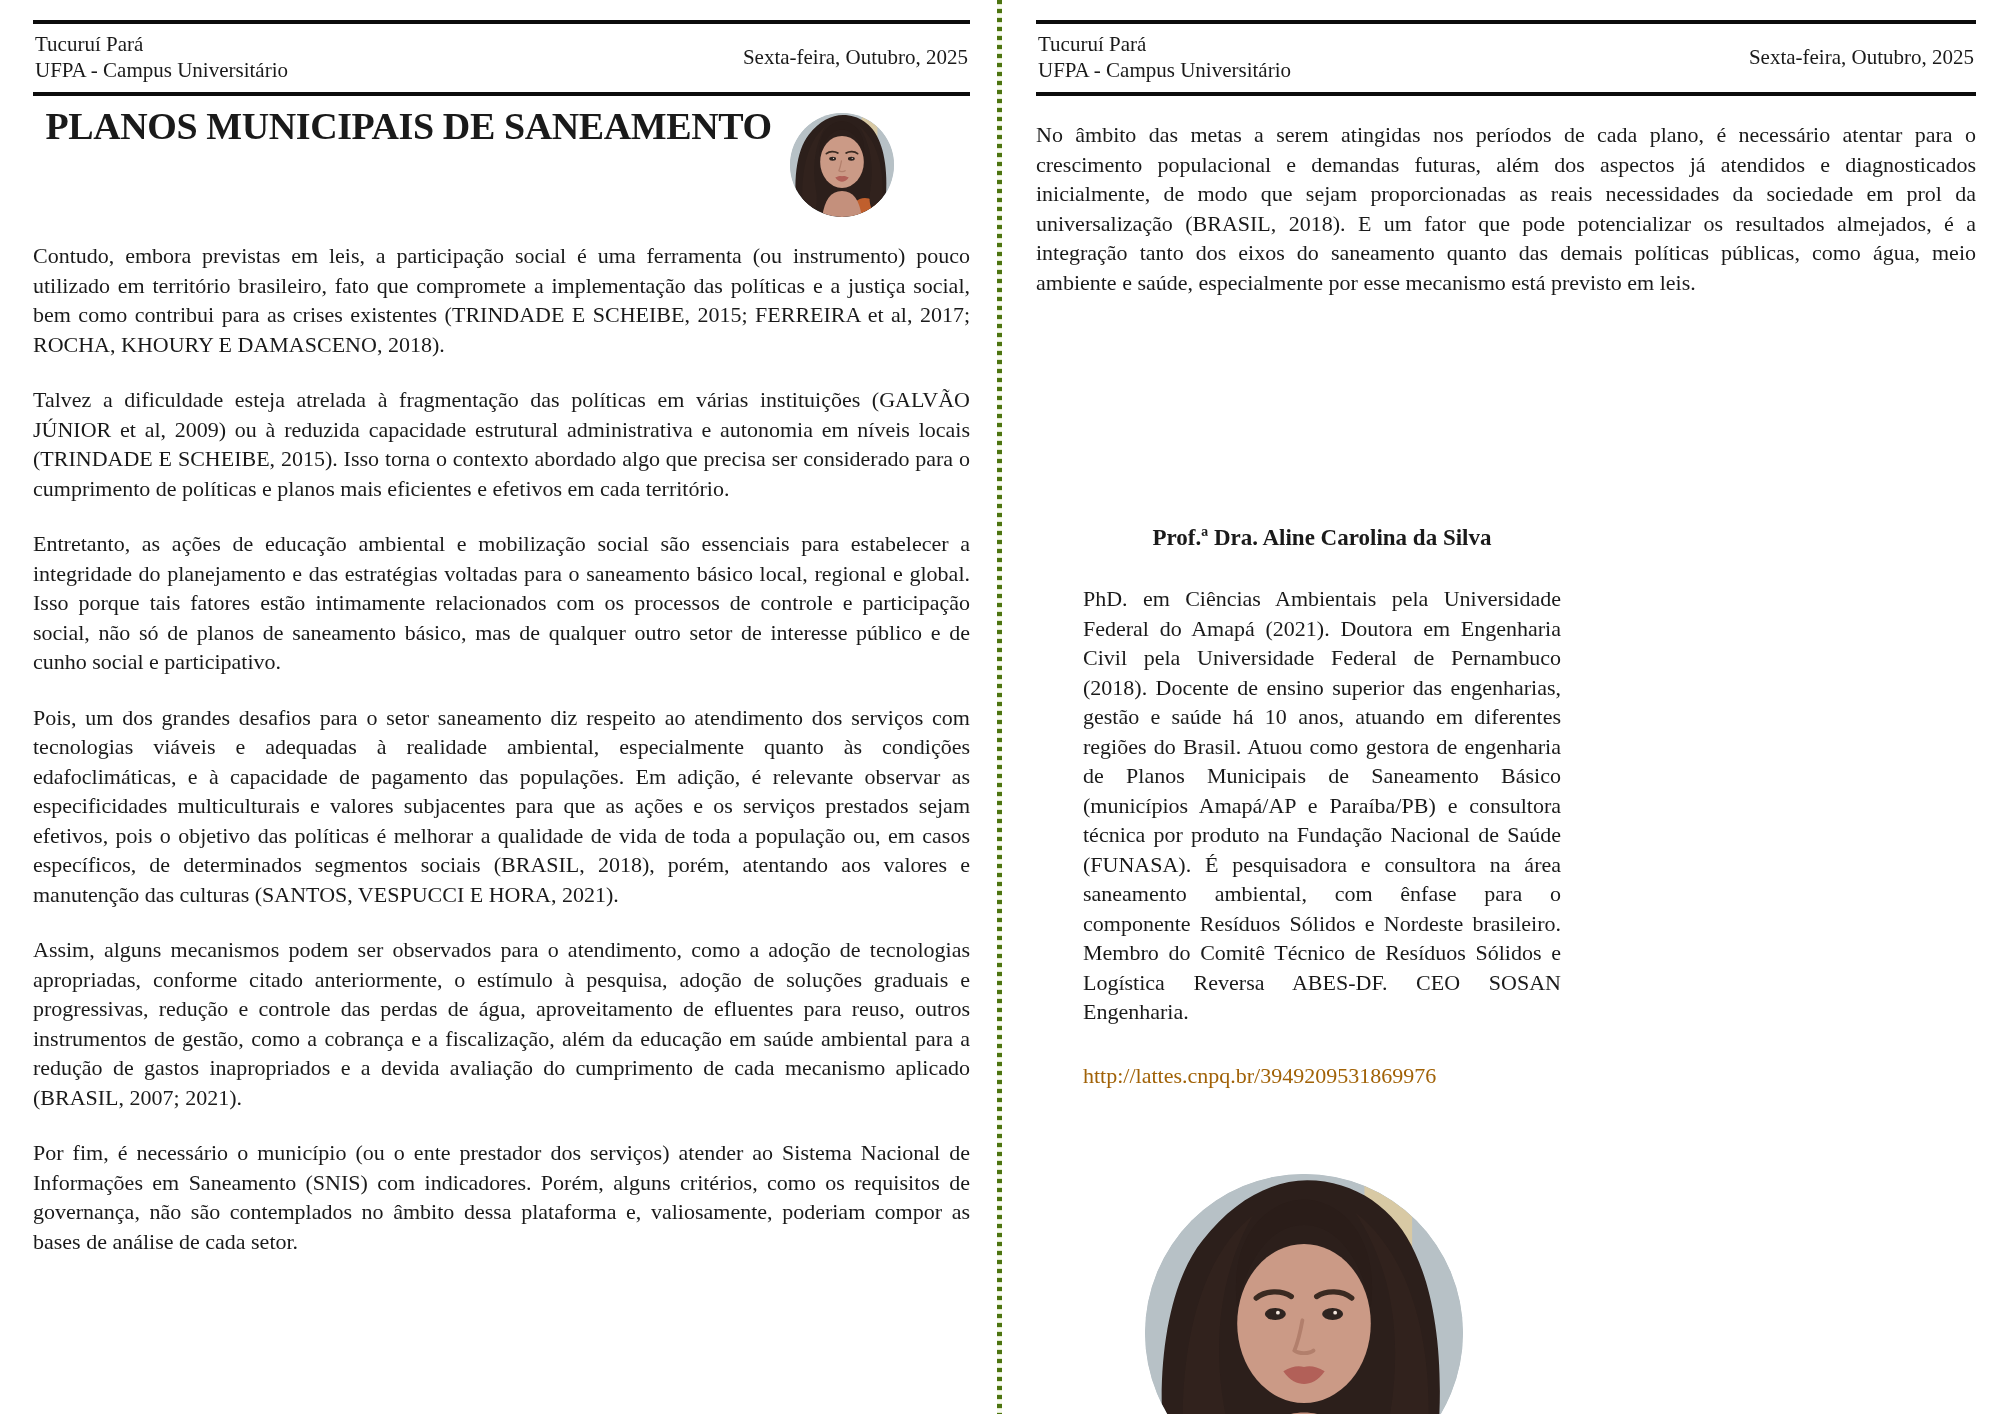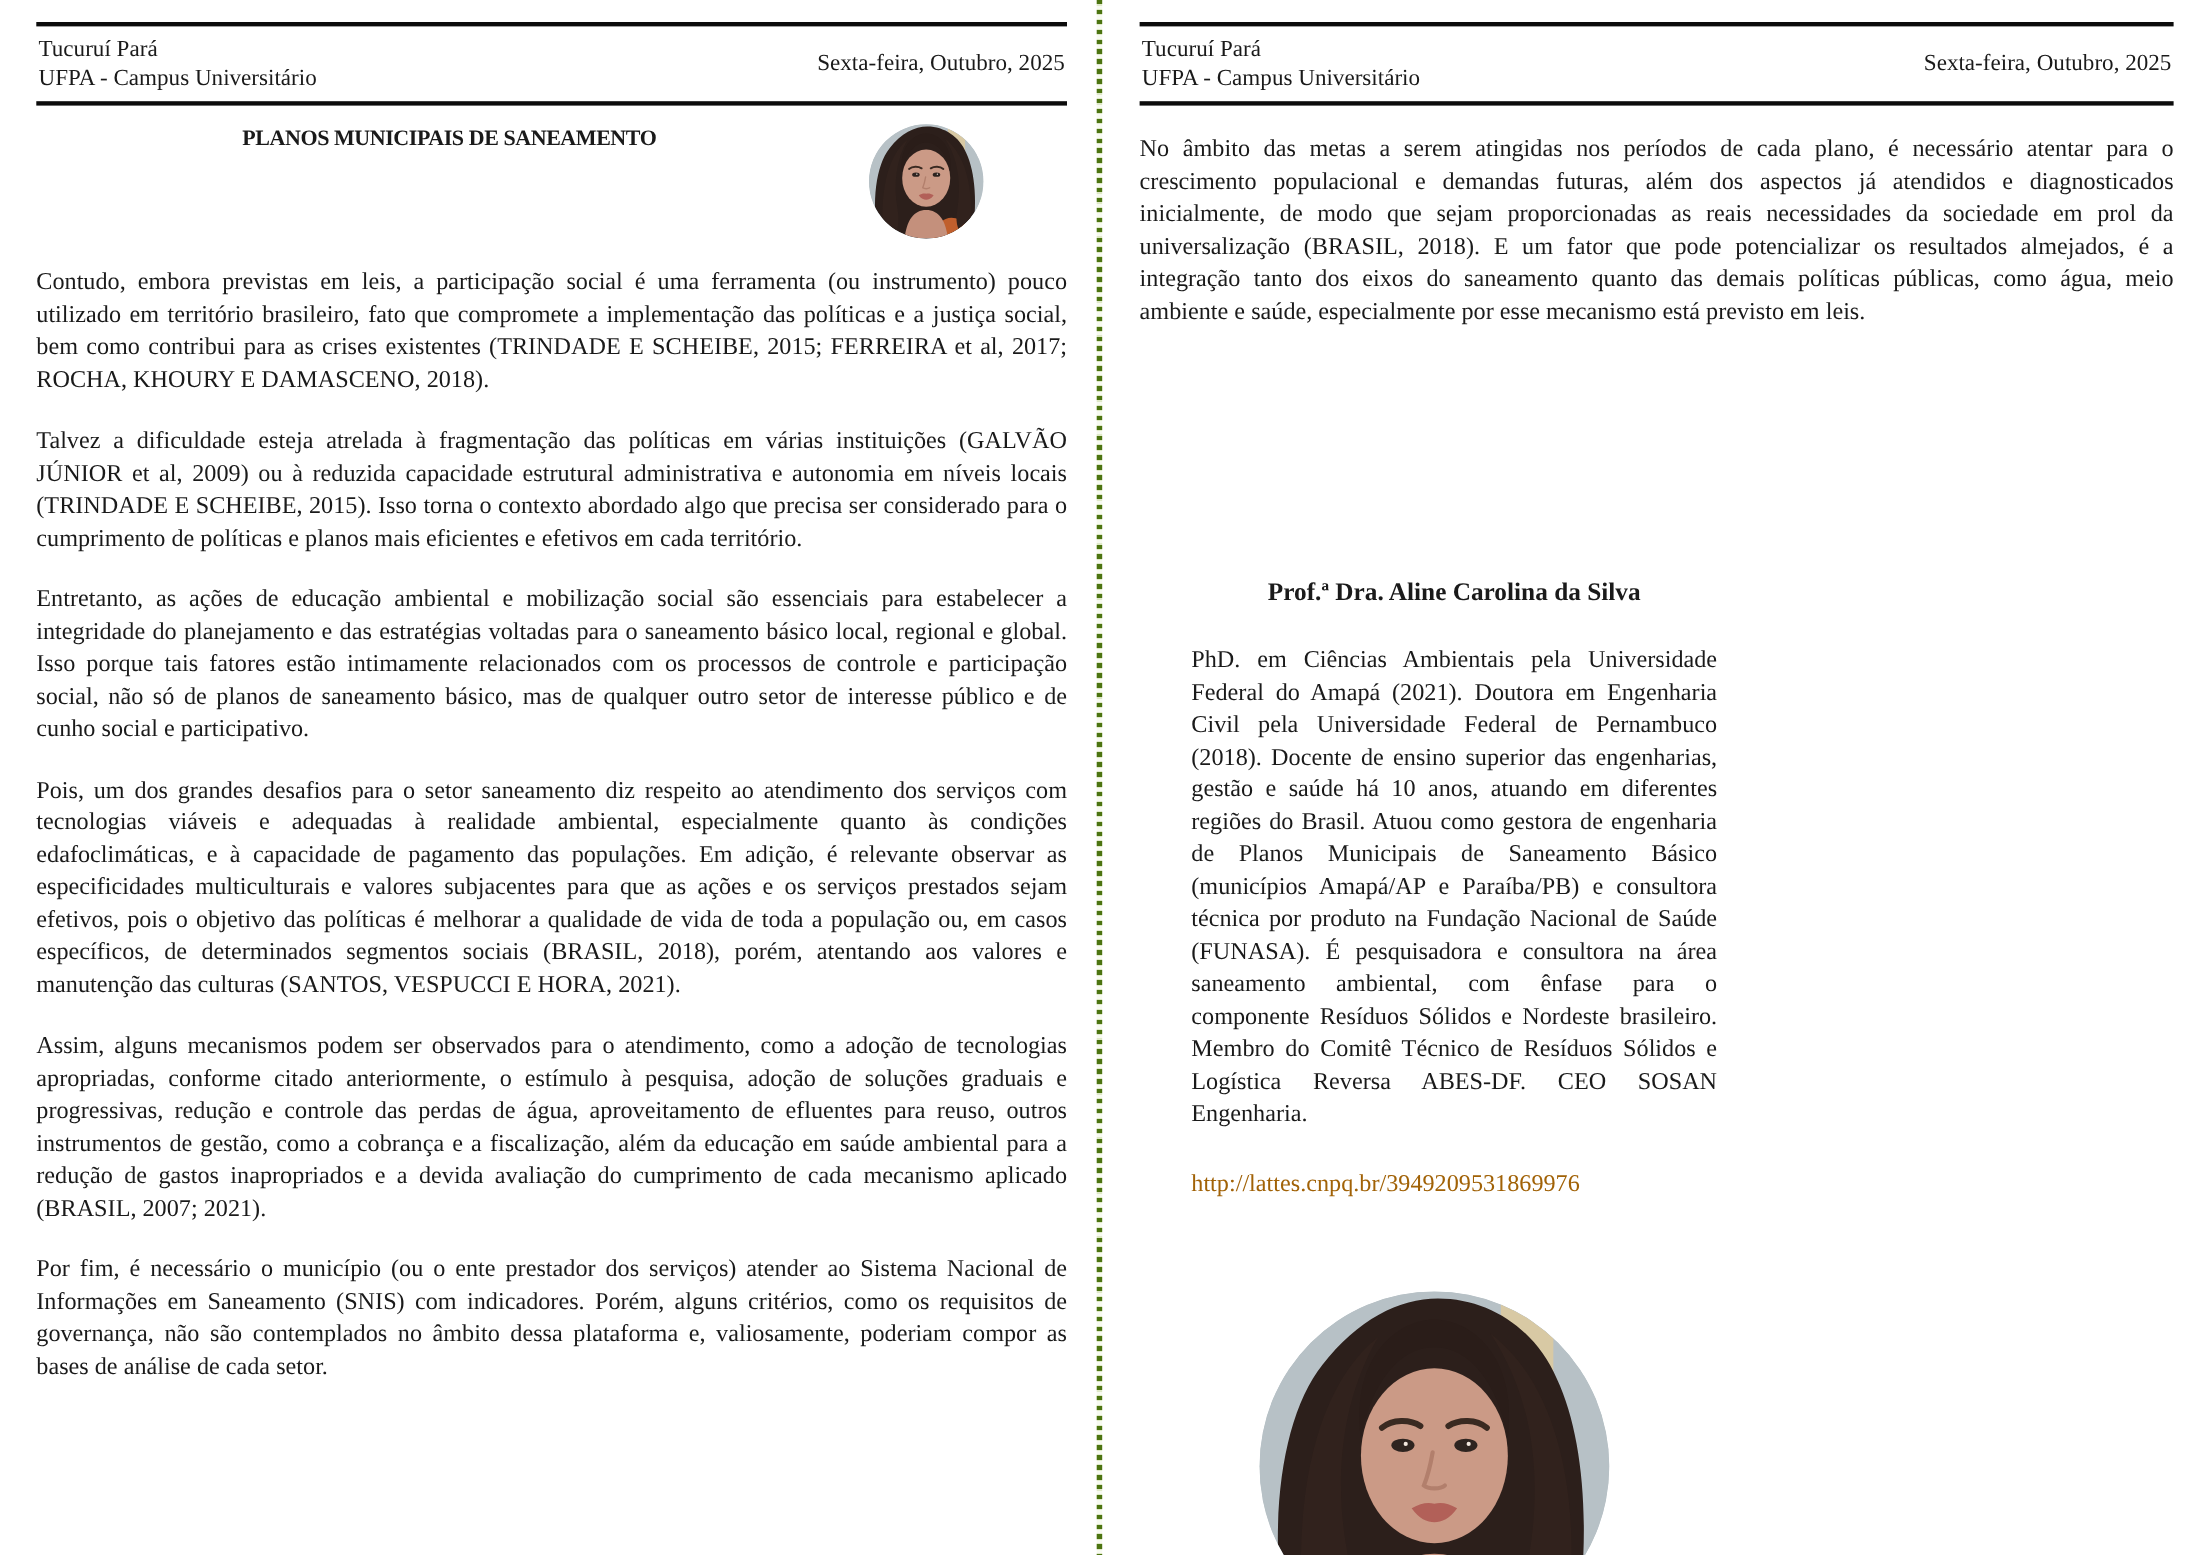--- a/index.html
+++ b/index.html
@@ -22,21 +22,21 @@
     border-top:4px solid #0c0c0c;border-bottom:4px solid #0c0c0c;
     margin-top:20px;padding:7px 2px 9px 2px;
     display:flex;justify-content:space-between;align-items:center;
   }
   .masthead-left{font-size:21px;line-height:26px;}
   .masthead-date{font-size:21px;}
 
   .title-row{display:flex;align-items:flex-start;margin-top:8px;}
   .article-title{
     flex:1;margin:2px 0 0 0;text-align:center;
-    font-size:20px;line-height:40px;font-weight:bold;letter-spacing:-0.4px;
+    font-size:38px;line-height:40px;font-weight:bold;letter-spacing:-0.4px;
   }
   .avatar{border-radius:50%;overflow:hidden;flex:none;background:#b7c1c6;}
   .avatar svg{display:block;width:100%;height:100%;}
   .avatar-small{width:104px;height:104px;margin:9px 76px 0 6px;}
 
   .article-body{margin-top:24px;}
   .article-body p, .bio{
     margin:0 0 26px 0;font-size:22px;line-height:29.5px;text-align:justify;
   }
   .page-right .article-body{margin-top:24px;}

